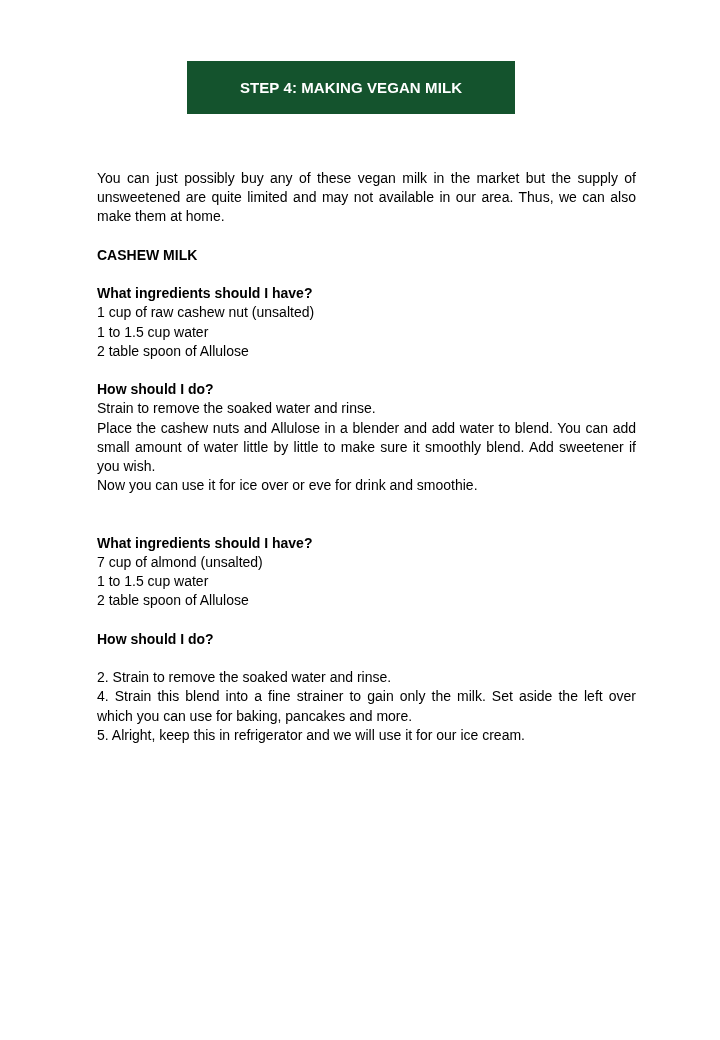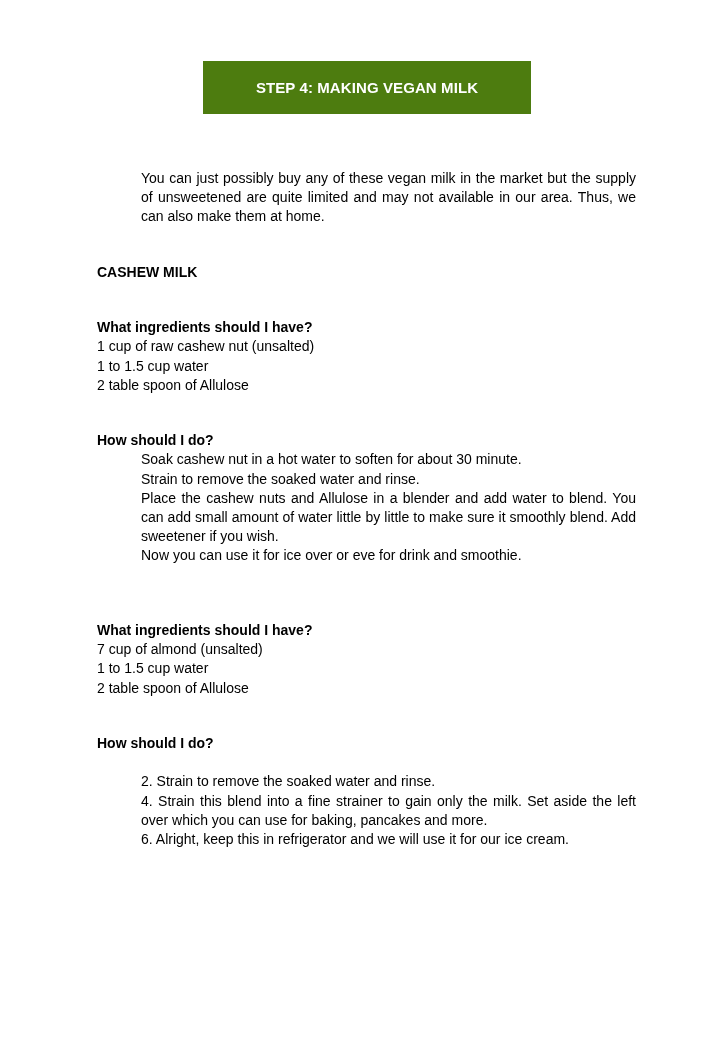--- a/index.html
+++ b/index.html
@@ -13,57 +13,56 @@
     display: flex; align-items: center; justify-content: center;
   }
   .banner-title {
     color: #ffffff; font-weight: bold; font-size: 15px; letter-spacing: 0.1px;
   }
   .content {
     position: absolute; left: 97px; top: 169px; width: 539px;
     font-size: 14px; line-height: 19.2px;
   }
   .p { margin: 0; }
-  .justify { text-align: justify; text-align-last: left; margin-left: 44px; }
-  .bold { font-weight: bold; margin-top: 17px; }
+  .justify { text-align: justify; text-align-last: left; }
+  .bold { font-weight: bold; }
   .gap { height: 19.2px; }
 </style>
 </head>
 <body>
 
-<div class="banner" style="background:#4d7c0f;margin-left:16px;">
+<div class="banner" style="background:#14532d;">
   <span class="banner-title">STEP 4: MAKING VEGAN MILK</span>
 </div>
 
 <div class="content">
   <p class="p justify">You can just possibly buy any of these vegan milk in the market but the supply of unsweetened are quite limited and may not available in our area. Thus, we can also make them at home.</p>
   <div class="gap"></div>
 
   <section>
     <p class="p bold">CASHEW MILK</p>
     <div class="gap"></div>
     <p class="p bold">What ingredients should I have?</p>
     <p class="p">1 cup of raw cashew nut (unsalted)</p>
     <p class="p">1 to 1.5 cup water</p>
     <p class="p">2 table spoon of Allulose</p>
     <div class="gap"></div>
     <p class="p bold">How should I do?</p>
-    <p class="p justify">Soak cashew nut in a hot water to soften for about 30 minute.</p>
     <p class="p justify">Strain to remove the soaked water and rinse.</p>
     <p class="p justify">Place the cashew nuts and Allulose in a blender and add water to blend. You can add small amount of water little by little to make sure it smoothly blend. Add sweetener if you wish.</p>
     <p class="p justify">Now you can use it for ice over or eve for drink and smoothie.</p>
   </section>
   <div class="gap"></div>
 
   <section>
     <div class="gap"></div>
     <p class="p bold">What ingredients should I have?</p>
     <p class="p">7 cup of almond (unsalted)</p>
     <p class="p">1 to 1.5 cup water</p>
     <p class="p">2 table spoon of Allulose</p>
     <div class="gap"></div>
     <p class="p bold">How should I do?</p>
     <div class="gap"></div>
     <p class="p justify">2. Strain to remove the soaked water and rinse.</p>
     <p class="p justify">4. Strain this blend into a fine strainer to gain only the milk. Set aside the left over which you can use for baking, pancakes and more.</p>
-    <p class="p justify">6. Alright, keep this in refrigerator and we will use it for our ice cream.</p>
+    <p class="p justify">5. Alright, keep this in refrigerator and we will use it for our ice cream.</p>
   </section>
 </div>
 
 </body></html>

